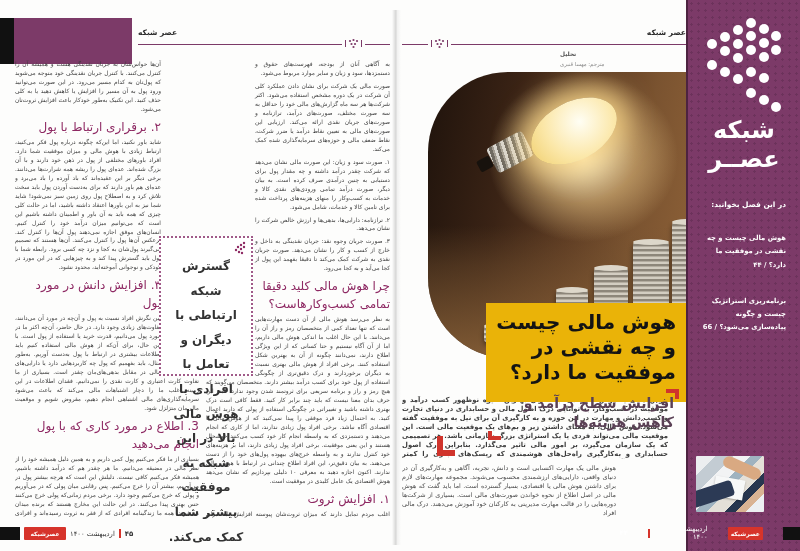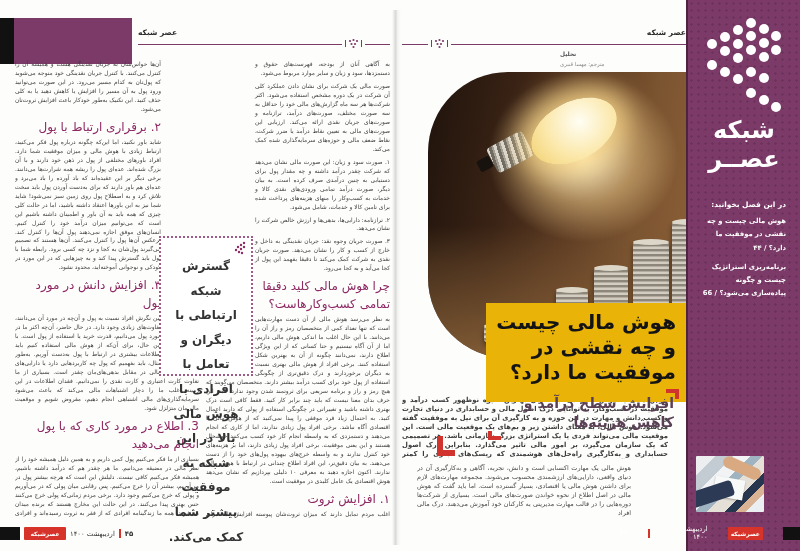--- a/index.html
+++ b/index.html
@@ -64,29 +64,29 @@
 
   .title-box{left:486px;top:303px;width:200px;height:99px;background:#eab308;z-index:4;box-sizing:border-box;padding:7px 10px 0 6px;}
   .title-line{font-size:20px;font-weight:900;color:#141414;text-align:right;line-height:25px;letter-spacing:-0.5px;}
   .subtitle-row{position:relative;margin-top:8px;text-align:right;padding-right:2px;}
   .subtitle{font-size:14px;font-weight:bold;color:#5a4055;margin-top:13px;}
   .corner-open{position:absolute;right:-3px;top:-4px;width:9px;height:6px;border-top:4px solid #d0342c;border-right:4px solid #d0342c;}
   .corner-close{position:absolute;left:-4px;bottom:-9px;width:9px;height:5px;border-bottom:4px solid #d0342c;border-left:4px solid #d0342c;}
 
   .lead{left:402px;top:396px;width:266px;height:63px;font-size:6.8px;font-weight:bold;line-height:1.32;color:#3c3c3c;text-align:justify;overflow:hidden;}
   .red-ell{left:437px;top:436px;width:12px;height:14px;border-left:6px solid #d0342c;border-bottom:6px solid #d0342c;z-index:6;}
-  .para2{left:402px;top:464px;width:214px;height:58px;font-size:6.4px;line-height:1.42;color:#4a4a4a;text-align:justify;overflow:hidden;margin-left:15px;}
+  .para2{left:402px;top:464px;width:214px;height:58px;font-size:6.4px;line-height:1.42;color:#4a4a4a;text-align:justify;overflow:hidden;}
 
   
   .sidebar{left:686px;top:0;width:114px;height:551px;background:#7c3a68;border-left:2px solid rgba(20,8,16,.45);box-sizing:border-box;
     background-image:radial-gradient(rgba(0,0,0,.13) 1.2px,transparent 1.4px);background-size:7px 7px;}
   .sb-logo{display:block;margin:16px auto 0;}
   .brand-line{color:#fff;font-weight:900;font-size:24px;line-height:29px;text-align:center;letter-spacing:1px;}
   .toc-heading{color:#fff;font-size:7.4px;font-weight:bold;text-align:right;padding:0 14px;margin-top:26px;}
-  .toc-item{color:#fff;font-size:6.8px;font-weight:bold;line-height:1.95;text-align:right;padding:0 14px;margin-top:6px;}
+  .toc-item{color:#fff;font-size:6.8px;font-weight:bold;line-height:1.95;text-align:right;padding:0 14px;margin-top:23px;}
   .sb-photo{position:absolute;left:8px;top:456px;width:68px;height:56px;overflow:hidden;border-radius:1px;
     background:linear-gradient(135deg,#eceef0 0 16%,#c3ccd3 16% 30%,#f2f3f4 30% 44%,#9fb3c0 44% 54%,#e4e0d8 54% 68%,#27364f 68% 77%,#d9b393 77% 85%,#eceff1 85%);}
   .sb-photo .arm{position:absolute;left:26px;top:6px;width:40px;height:12px;background:#d9a982;transform:rotate(24deg);border-radius:6px;}
   .sb-photo .sleeve{position:absolute;left:-6px;top:30px;width:44px;height:16px;background:#2c3a55;transform:rotate(-18deg);border-radius:4px;}
   .sb-photo .paper{position:absolute;left:18px;top:22px;width:30px;height:20px;background:#f7f8f8;transform:rotate(10deg);box-shadow:0 1px 2px rgba(0,0,0,.3);}
 </style>
 </head>
 <body>
 
 <div class="spread">

